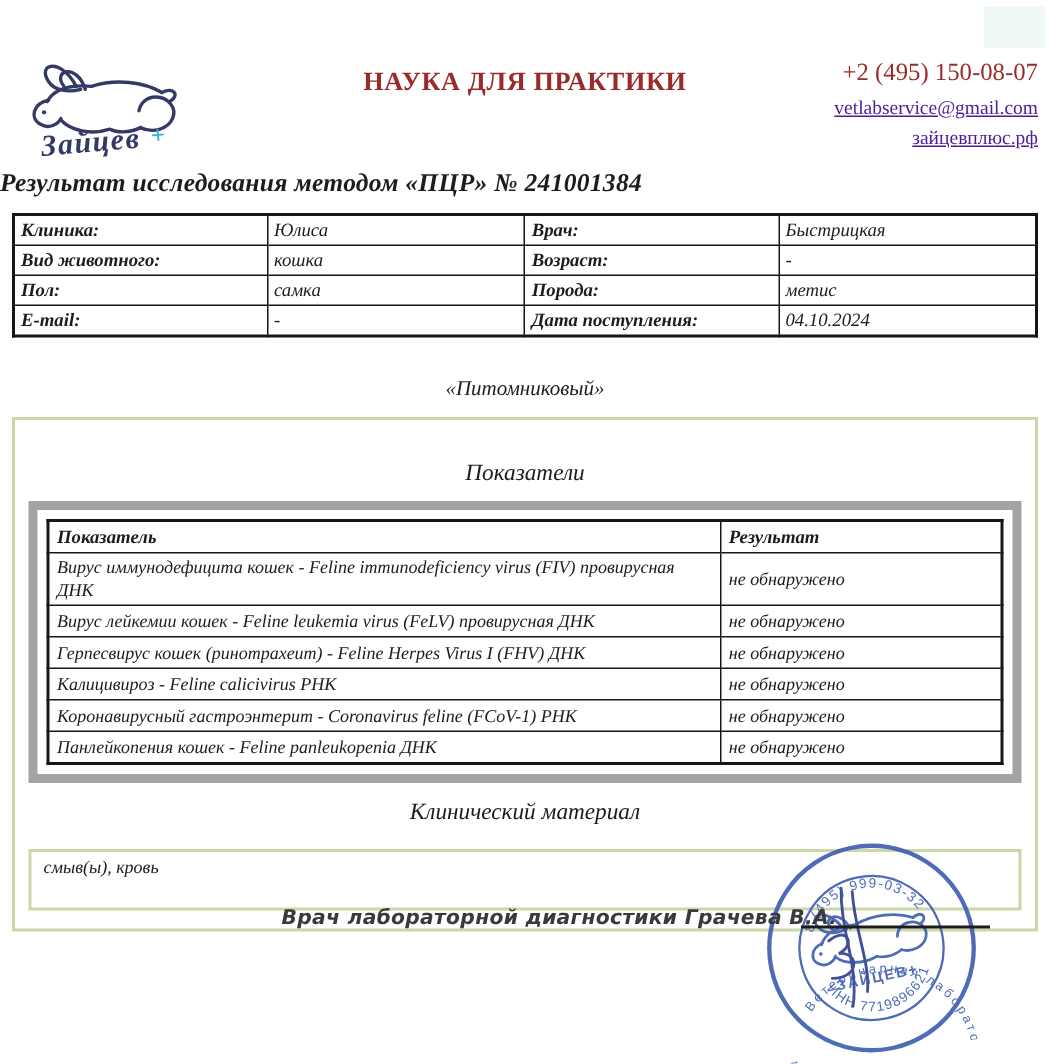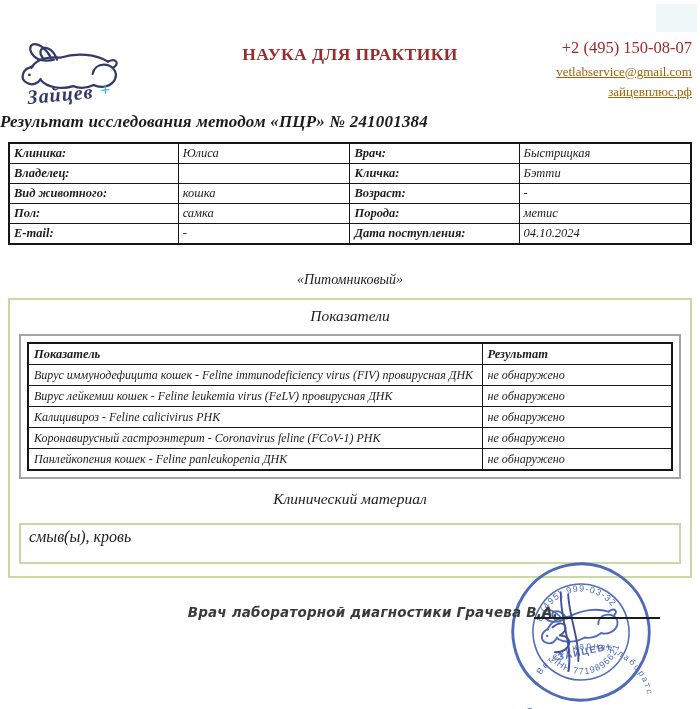--- a/index.html
+++ b/index.html
@@ -9,56 +9,56 @@
   }
   
   .header{position:relative;height:106px;}
   .logo{position:absolute;left:8px;top:32px;width:128px;height:80px;}
   .org-name{
     position:absolute;left:0;right:0;top:44px;text-align:center;
     color:#9b2b2b;font-size:17.5px;font-weight:bold;letter-spacing:.4px;
   }
   .contacts{position:absolute;right:8px;top:40px;text-align:right;line-height:1;}
   .phone{color:#9b2b2b;font-size:16.5px;margin-bottom:8px;}
-  .clink{display:block;color:#a16207;font-size:13px;margin-top:7px;text-decoration:underline;cursor:pointer;}
+  .clink{display:block;color:#4c1d95;font-size:13px;margin-top:7px;text-decoration:underline;cursor:pointer;}
   .artifact{position:absolute;right:3px;top:4px;width:41px;height:28px;background:#e2f3ef;opacity:.55;}
   
   .doc-title{
     text-align:left;font-style:italic;font-size:17px;font-weight:600;
     margin:6px 0 10px 0;letter-spacing:.2px;
   }
   
   table{border-collapse:collapse;border-radius:18px;}
   .info-table{width:684px;margin:0 8px;border:2px solid #161616;}
   .info-table td{
     border:1px solid #161616;font-style:italic;font-size:12.5px;
     padding:1px 4px;height:17px;vertical-align:middle;
   }
   .info-table td.lab{font-weight:bold;width:24.8%;}
   .info-table td.val{width:25.2%;}
   
   .profile-name{text-align:center;font-style:italic;font-size:14px;margin-top:27px;}
   .panel{
-    margin:10px 8px 0 8px;border:2px solid #cbd7a6;padding:2px 9px 12px 9px;
+    margin:10px 8px 0 8px;border:2px solid #cbd7a6;padding:22px 9px 12px 9px;
   }
   .panel-heading{text-align:center;font-style:italic;font-size:15.5px;margin:5px 0 9px 0;}
-  .inner-box{border:2px solid #a3a3a3;padding:6px;}
+  .inner-box{border:6px solid #a3a3a3;padding:6px;}
   .res-table{width:100%;border:2px solid #161616;}
   .res-table th{
     border:1px solid #161616;text-align:left;font-style:italic;font-size:12.5px;
     padding:2px 5px;height:16px;font-weight:bold;
   }
   .res-table td{
     border:1px solid #161616;font-style:italic;font-size:12px;
     padding:2px 5px;height:16px;
   }
   .res-table .c-res{width:29.5%;font-style:italic;}
   .material-box{
     border:2px solid #cbd7a6;padding:3px 8px 12px 8px;
-    font-style:italic;font-size:16px;min-height:22px;margin-top:15px;
+    font-style:italic;font-size:12px;min-height:22px;margin-top:15px;
   }
   
   .sig-caption{
     position:absolute;top:604px;left:12px;width:546px;text-align:right;
     font-family:"DejaVu Sans", sans-serif;font-style:italic;font-weight:bold;
     font-size:13.5px;color:#3a3a3a;z-index:3;letter-spacing:.2px;
   }
   .sig-line{position:absolute;top:617px;left:534px;width:126px;border-top:2px solid #1c1c1c;z-index:3;}
   .stamp{position:absolute;left:509px;top:558px;width:144px;height:148px;z-index:2;
          transform:rotate(-12deg);opacity:.9;}
@@ -106,26 +106,20 @@
 
 <table class="info-table">
   <tbody>
   <tr>
     <td class="lab">Клиника:</td>
     <td class="val">Юлиса</td>
     <td class="lab">Врач:</td>
     <td class="val">Быстрицкая</td>
   </tr>
 
-  <tr>
-    <td class="lab">Владелец:</td>
-    <td class="val"></td>
-    <td class="lab">Кличка:</td>
-    <td class="val">Бэтти</td>
-  </tr>
 
   <tr>
     <td class="lab">Вид животного:</td>
     <td class="val">кошка</td>
     <td class="lab">Возраст:</td>
     <td class="val">-</td>
   </tr>
 
   <tr>
     <td class="lab">Пол:</td>
@@ -160,20 +154,24 @@
   <tr>
     <td>Вирус иммунодефицита кошек - Feline immunodeficiency virus (FIV) провирусная ДНК</td>
     <td class="c-res">не обнаружено</td>
   </tr>
 
   <tr>
     <td>Вирус лейкемии кошек - Feline leukemia virus (FeLV) провирусная ДНК</td>
     <td class="c-res">не обнаружено</td>
   </tr>
 
+  <tr>
+    <td>Герпесвирус кошек (ринотрахеит) - Feline Herpes Virus I (FHV) ДНК</td>
+    <td class="c-res">не обнаружено</td>
+  </tr>
 
   <tr>
     <td>Калицивироз - Feline calicivirus РНК</td>
     <td class="c-res">не обнаружено</td>
   </tr>
 
   <tr>
     <td>Коронавирусный гастроэнтерит - Coronavirus feline (FCoV-1) РНК</td>
     <td class="c-res">не обнаружено</td>
   </tr>

